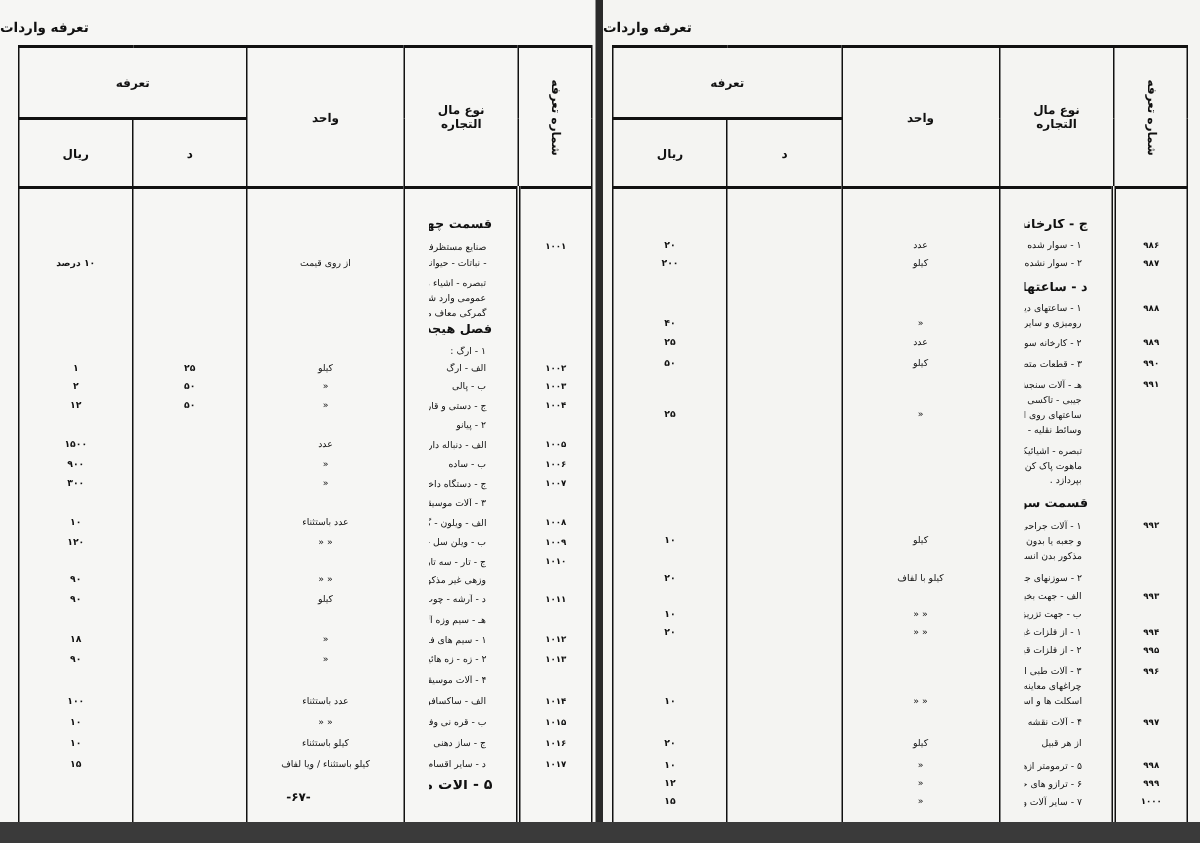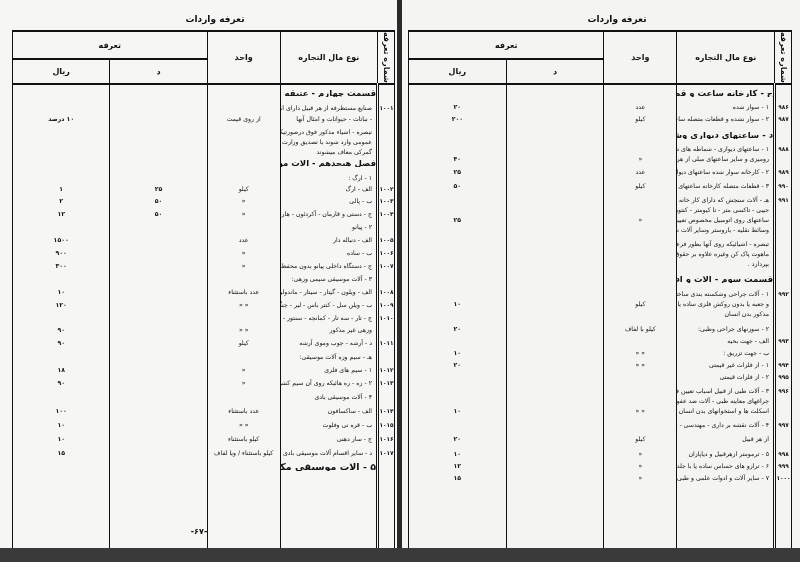--- a/index.html
+++ b/index.html
@@ -3,26 +3,26 @@
 <meta charset="utf-8">
 <style>
   html,body{margin:0;padding:0;}
   body{width:800px;height:562px;background:#e9e9e7;position:relative;overflow:hidden;font-family:"DejaVu Sans",sans-serif;color:#111;}
   .spread{position:absolute;left:0;top:0;width:800px;height:562px;}
   .page{position:absolute;top:0;height:552px;background:#f6f6f4;overflow:hidden;}
   .page.left{left:0;width:398px;}
   .page.right{left:402px;width:398px;background:#f4f4f2;}
   .gutter{position:absolute;left:397px;top:0;width:6px;height:552px;background:#2a2a2a;}
   .bottom-edge{position:absolute;left:0;top:548px;width:800px;height:14px;background:#3a3a3a;}
-  .running-title{position:absolute;top:14px;left:16px;width:100%;text-align:center;font-size:9px;font-weight:bold;direction:rtl;}
+  .running-title{position:absolute;top:14px;left:0;width:100%;text-align:left;font-size:9px;font-weight:bold;direction:rtl;}
   .page-number{position:absolute;top:527px;left:0;width:100%;text-align:center;font-size:8px;font-weight:bold;}
   table.tariff{position:absolute;top:30px;border-collapse:collapse;direction:rtl;table-layout:fixed;}
   .left table.tariff{left:12px;width:383px;}
   .right table.tariff{left:6px;width:384px;}
-  table.tariff th, table.tariff td{border-left:1.5px solid #111;border-right:1.5px solid #111;padding:0;vertical-align:top;}
+  table.tariff th, table.tariff td{border-left:1.5px solid #111;border-right:1.5px solid #111;padding:16px;vertical-align:top;}
   table.tariff thead th{border-bottom:2px solid #111;border-top:2px solid #111;font-size:8px;font-weight:bold;text-align:center;vertical-align:middle;}
   th.col-no{width:16px;font-size:5px;line-height:6px;writing-mode:vertical-rl;}
   th.col-desc{width:auto;font-size:9px;}
   th.col-unit{width:72px;margin-top:12px;}
   th.col-rate{border-bottom:1px dashed #555 !important;height:14px;}
   th.col-d{width:16px;height:12px;font-size:6px;}
   th.col-rial{width:62px;height:12px;font-size:6px;}
   tbody td{height:482px;}
   tbody td.no-col{border-left:3px double #111;}
   .col-stack{position:relative;height:100%;}

